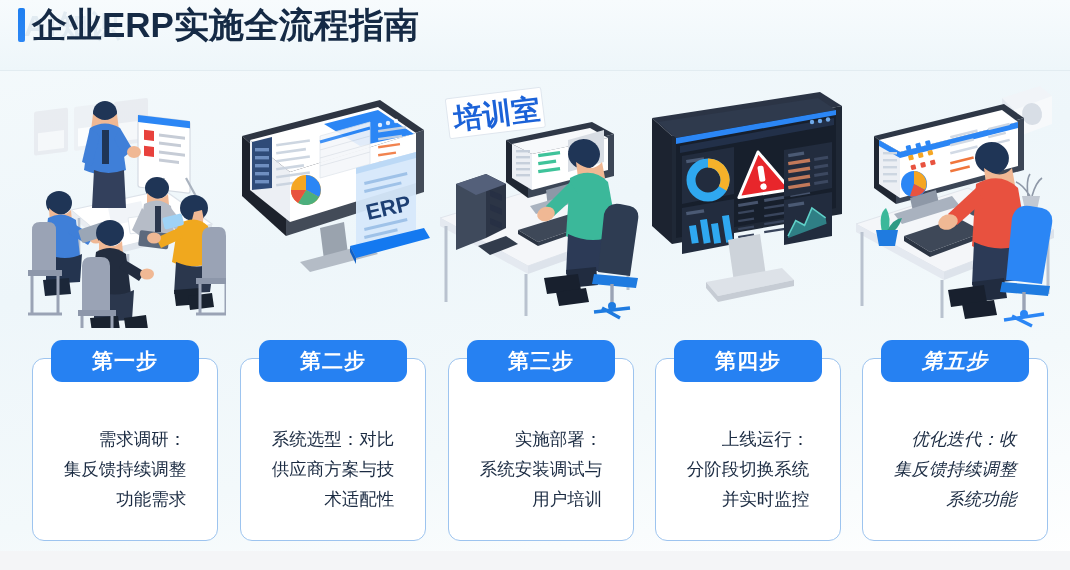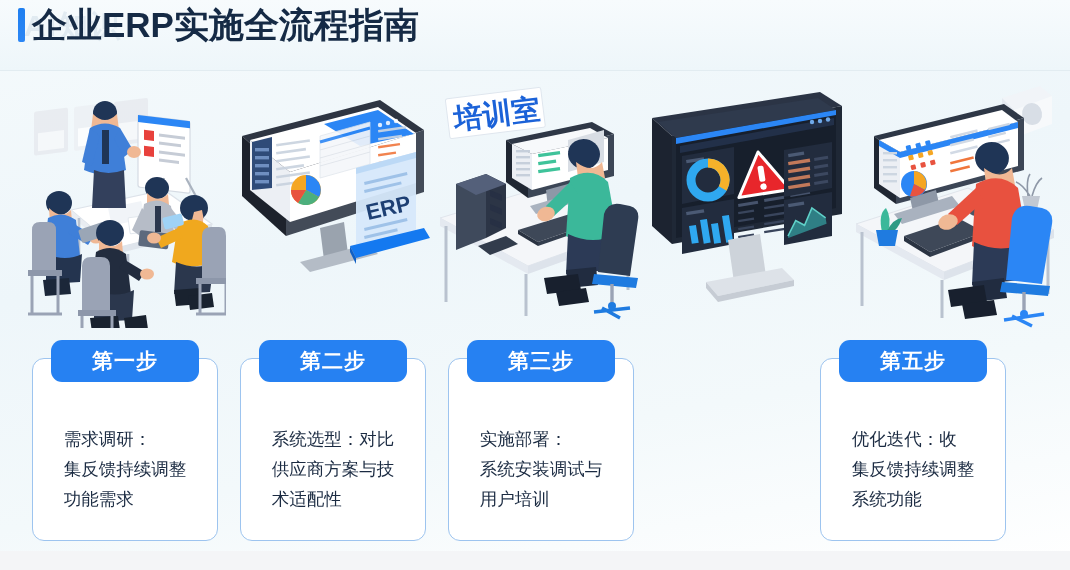--- a/index.html
+++ b/index.html
@@ -67,38 +67,38 @@
     width: 186px; height: 183px;
     background: #ffffff;
     border: 1.4px solid #9dc4ef;
     border-radius: 12px;
     padding-left: 24px;
   }
   .card.c0 { left: 32px; }
   .card.c1 { left: 240px; }
   .card.c2 { left: 448px; }
   .card.c3 { left: 655px; }
-  .card.c4 { left: 820px; }
+  .card.c4 { left: 862px; font-style: italic; }
 
   .badge {
     position: absolute; top: -19px; left: 50%;
     transform: translateX(-50%);
     width: 148px; height: 42px;
     border-radius: 11px;
     background: #2681f2;
     color: #ffffff;
     font-size: 21px; font-weight: bold;
     display: flex; align-items: center; justify-content: center;
     letter-spacing: 1px;
     white-space: nowrap;
   }
   .card-body {
     position: absolute; left: 8px; right: 8px; top: 48px; bottom: 10px;
     display: flex; align-items: center; justify-content: center;
-    text-align: left;
+    text-align: right;
     color: #1b2b42;
     font-size: 17.5px;
     line-height: 30px;
     font-weight: 500;
     padding: 0 2px;
   }
 
   
   svg { display: block; }
 </style>
@@ -604,20 +604,30 @@
       <div class="badge">第二步</div>
       <div class="card-body">
         <div>
           <div>系统选型：对比</div>
           <div>供应商方案与技</div>
           <div>术适配性</div>
         </div>
       </div>
     </div>
 
+    <div class="card c3">
+      <div class="badge">第四步</div>
+      <div class="card-body">
+        <div>
+          <div>上线运行：</div>
+          <div>分阶段切换系统</div>
+          <div>并实时监控</div>
+        </div>
+      </div>
+    </div>
 
     <div class="card c4">
       <div class="badge">第五步</div>
       <div class="card-body">
         <div>
           <div>优化迭代：收</div>
           <div>集反馈持续调整</div>
           <div>系统功能</div>
         </div>
       </div>

